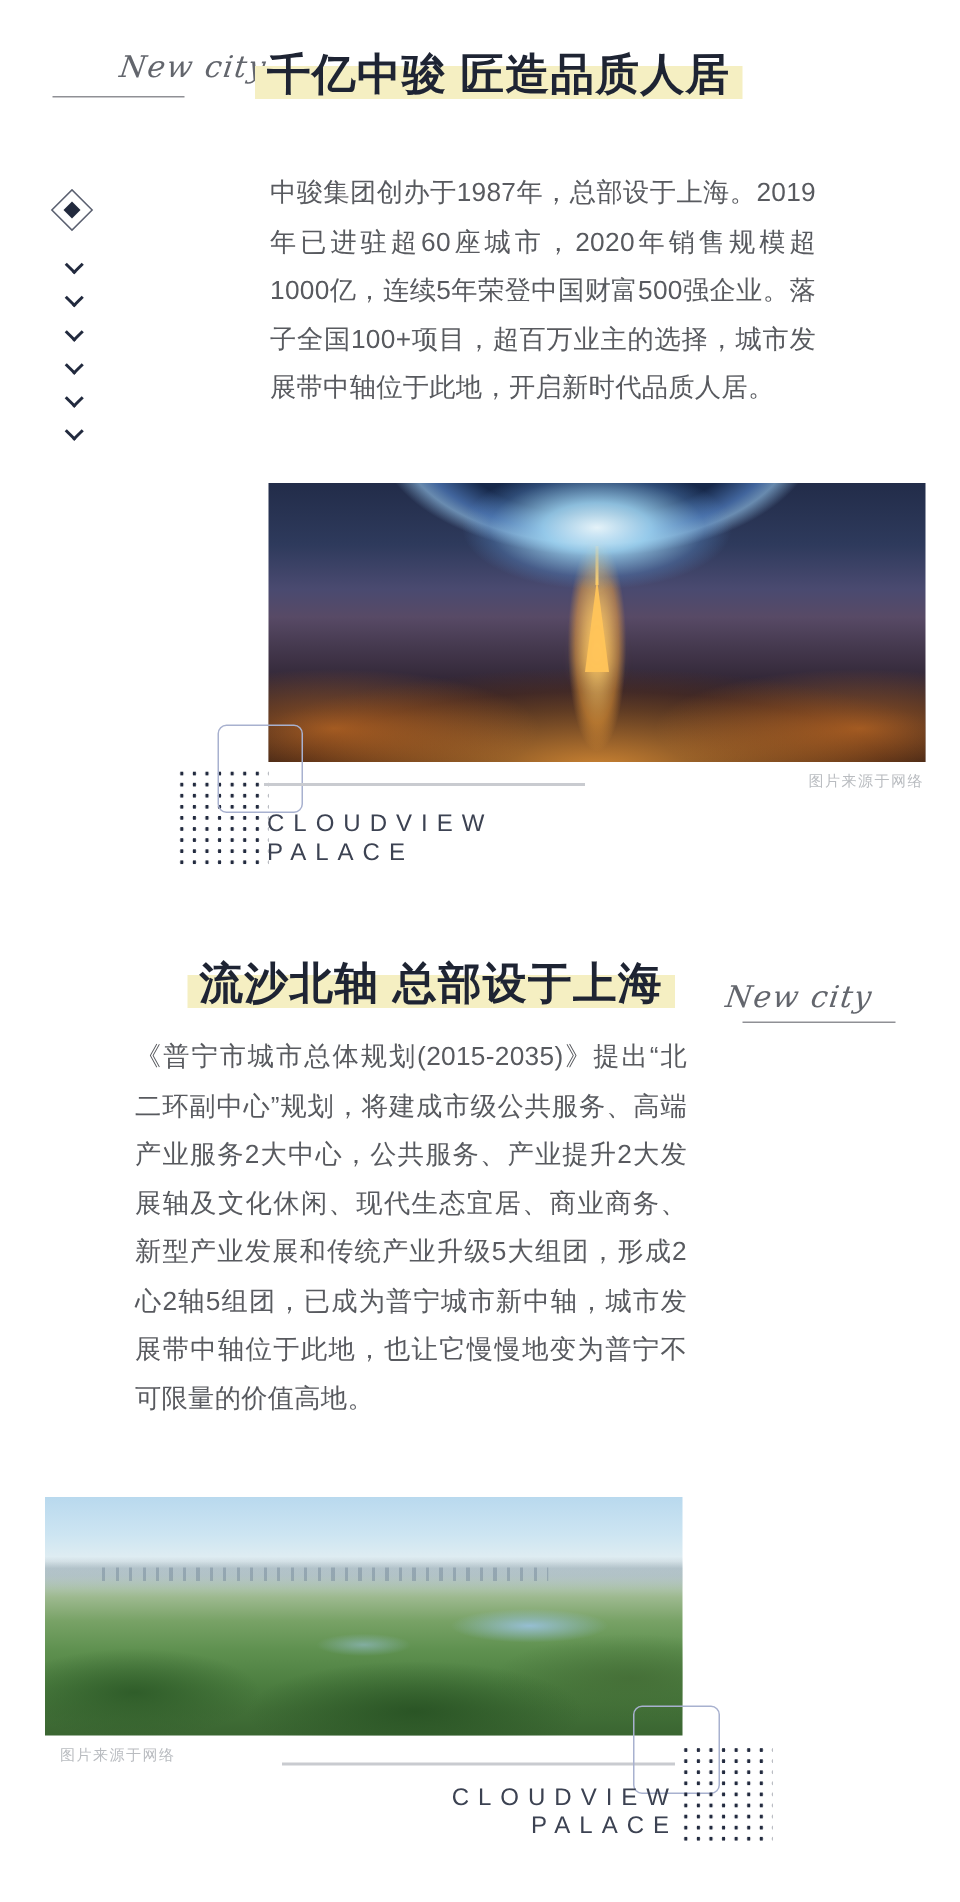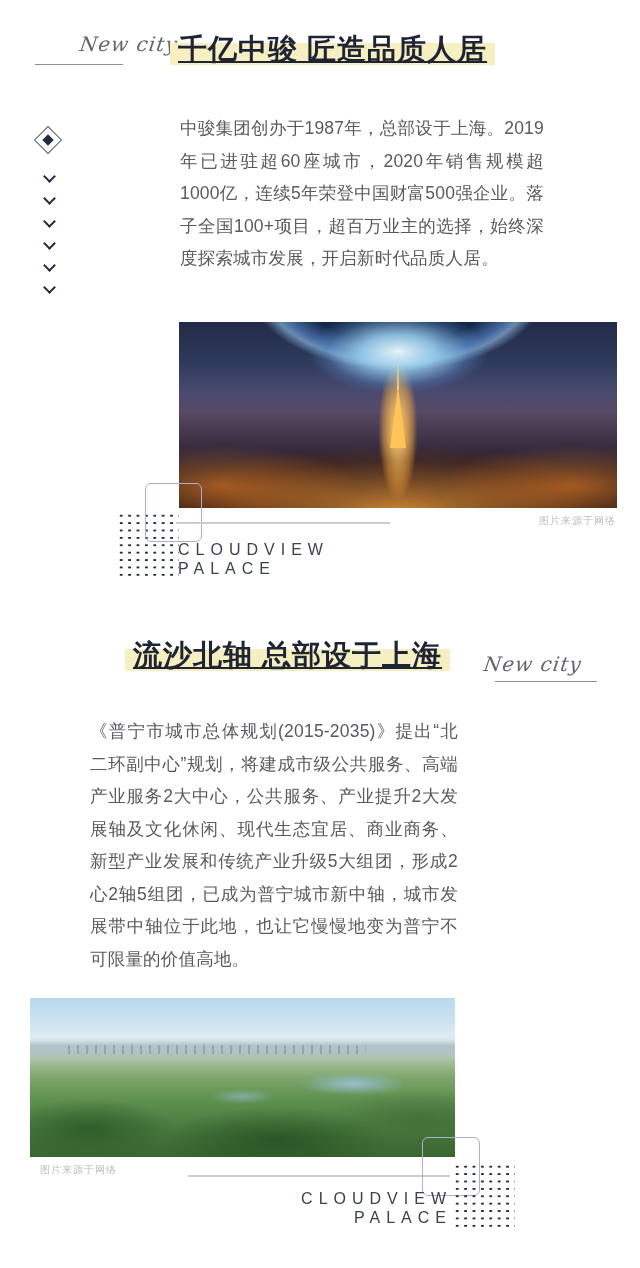--- a/index.html
+++ b/index.html
@@ -9,21 +9,21 @@
   *{margin:0;padding:0;box-sizing:border-box;}
   html,body{background:#fff;}
   body{font-family:"Liberation Sans",sans-serif;}
   .page{position:relative;width:640px;height:1268px;background:#fff;overflow:hidden;margin:0 auto;}
 
   
   .script{position:absolute;font-family:"DejaVu Serif",serif;font-style:italic;font-size:20px;color:var(--script);letter-spacing:1px;transform:skewX(-8deg);}
   .script-line{position:absolute;height:1px;background:#8f9095;}
 
   
-  .headline{position:absolute;font-size:29px;font-weight:700;color:var(--headline);letter-spacing:1px;white-space:nowrap;text-decoration:underline;}
+  .headline{position:absolute;font-size:29px;font-weight:700;color:var(--headline);letter-spacing:1px;white-space:nowrap;}
   .headline span{padding:0 8px;background:linear-gradient(var(--highlight),var(--highlight)) no-repeat left 100%/100% 22px;}
 
   
   .diamond-outer{position:absolute;left:38px;top:130px;width:20px;height:20px;border:1px solid #5a6070;transform:rotate(45deg);}
   .diamond-inner{position:absolute;left:5px;top:5px;width:8px;height:8px;background:var(--dots);}
   .chevron{position:absolute;left:45px;width:9px;height:9px;border-right:2.6px solid var(--dots);border-bottom:2.6px solid var(--dots);transform:rotate(45deg);}
 
   
   .para{position:absolute;font-size:17.5px;line-height:32.5px;color:var(--body);text-align:justify;letter-spacing:0.2px;}
 
@@ -75,41 +75,41 @@
   <div class="diamond-outer">
       <div class="diamond-inner"></div>
     </div>
   <div class="chevron" style="top:172px;"></div>
   <div class="chevron" style="top:194px;"></div>
   <div class="chevron" style="top:217px;"></div>
   <div class="chevron" style="top:239px;"></div>
   <div class="chevron" style="top:261px;"></div>
   <div class="chevron" style="top:283px;"></div>
 
-  <div class="para" style="left:180px;top:112px;width:364px;">中骏集团创办于1987年，总部设于上海。2019年已进驻超60座城市，2020年销售规模超1000亿，连续5年荣登中国财富500强企业。落子全国100+项目，超百万业主的选择，始终深度探索城市发展，开启新时代品质人居。</div>
+  <div class="para" style="left:180px;top:112px;width:364px;">中骏集团创办于1987年，总部设于上海。2019年已进驻超60座城市，2020年销售规模超1000亿，连续5年荣登中国财富500强企业。落子全国100+项目，超百万业主的选择，城市发展带中轴位于此地，开启新时代品质人居。</div>
 
   <div class="photo photo-night">
     <div class="tower-spire"></div>
     <div class="tower"></div>
   </div>
   <div class="caption" style="right:24px;top:514px;">图片来源于网络</div>
 
   <div class="dots" style="left:115px;top:510px;width:64px;height:70px;"></div>
   <div class="square" style="left:145px;top:483px;width:57px;height:59px;"></div>
   <div class="gline" style="left:176px;top:522px;width:214px;"></div>
   <div class="brand" style="left:178px;top:541px;">
     <div>CLOUDVIEW</div>
     <div>PALACE</div>
   </div>
 
   <div class="headline" style="left:125px;top:636px;"><span>流沙北轴 总部设于上海</span></div>
   <div class="script" style="left:484px;top:652px;">New city</div>
   <div class="script-line" style="left:495px;top:681px;width:102px;"></div>
 
-  <div class="para" style="left:90px;top:715px;width:368px;">《普宁市城市总体规划(2015-2035)》提出“北二环副中心”规划，将建成市级公共服务、高端产业服务2大中心，公共服务、产业提升2大发展轴及文化休闲、现代生态宜居、商业商务、新型产业发展和传统产业升级5大组团，形成2心2轴5组团，已成为普宁城市新中轴，城市发展带中轴位于此地，也让它慢慢地变为普宁不可限量的价值高地。</div>
+  <div class="para" style="left:90px;top:688px;width:368px;">《普宁市城市总体规划(2015-2035)》提出“北二环副中心”规划，将建成市级公共服务、高端产业服务2大中心，公共服务、产业提升2大发展轴及文化休闲、现代生态宜居、商业商务、新型产业发展和传统产业升级5大组团，形成2心2轴5组团，已成为普宁城市新中轴，城市发展带中轴位于此地，也让它慢慢地变为普宁不可限量的价值高地。</div>
 
   <div class="photo photo-park"></div>
   <div class="caption" style="left:30px;top:1163px;">图片来源于网络</div>
 
   <div class="gline" style="left:188px;top:1175px;width:262px;"></div>
   <div class="square" style="left:422px;top:1137px;width:58px;height:59px;"></div>
   <div class="dots" style="left:451px;top:1161px;width:64px;height:68px;"></div>
   <div class="brand right" style="right:188px;top:1190px;">
     <div>CLOUDVIEW</div>
     <div>PALACE</div>

